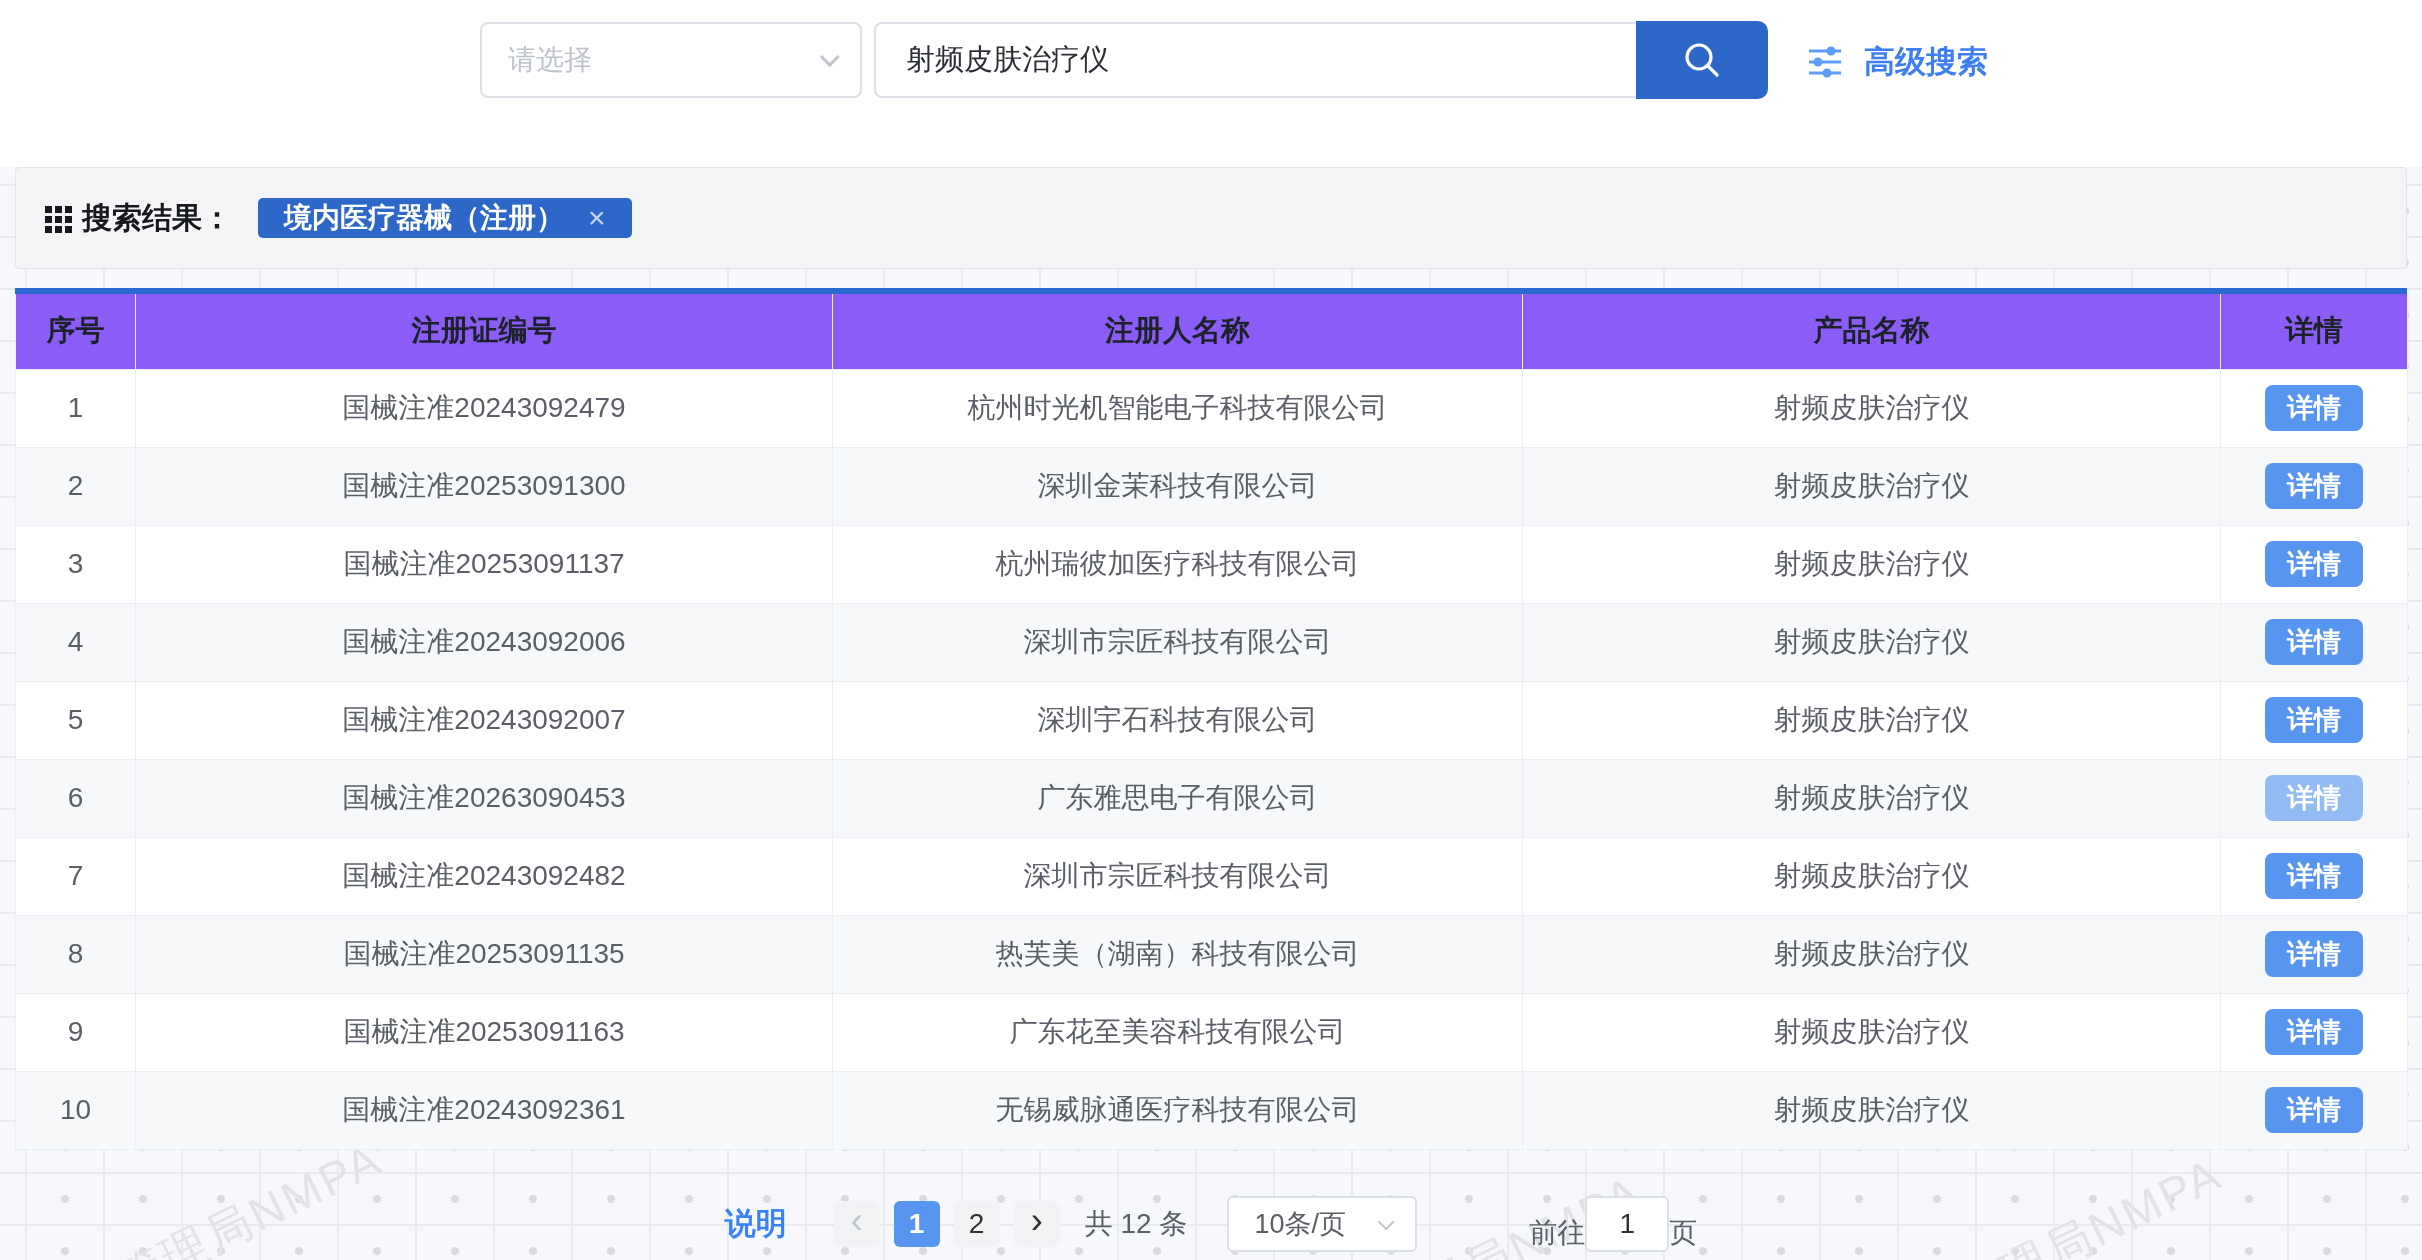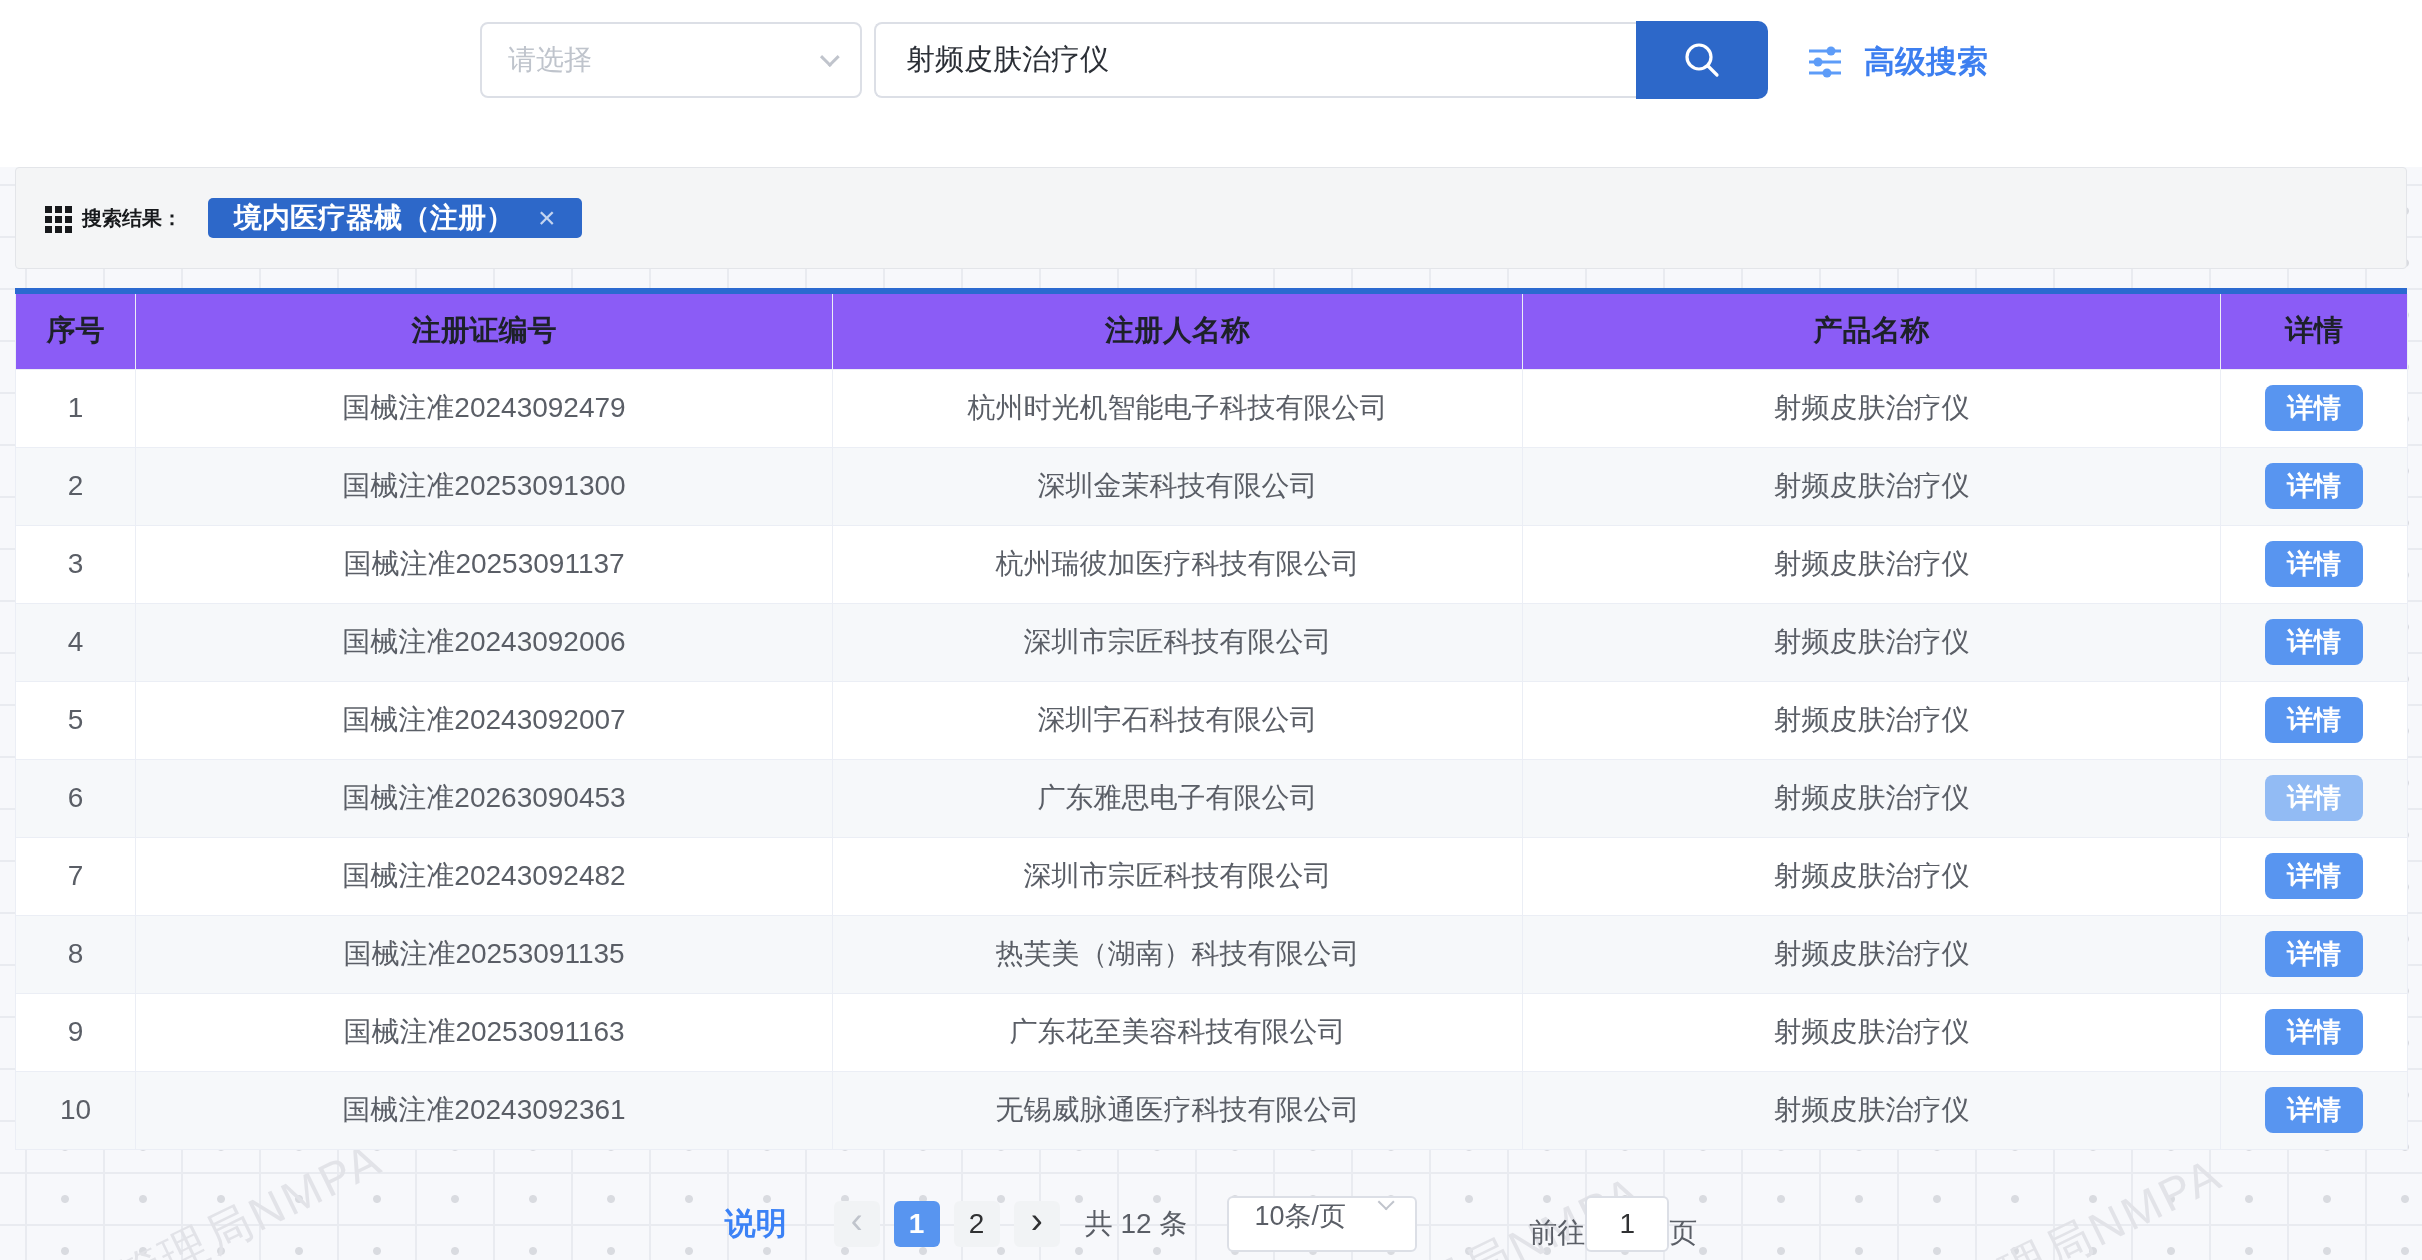--- a/index.html
+++ b/index.html
@@ -56,21 +56,21 @@
     display:flex; align-items:center; gap:20px; cursor:pointer;
   }
   .advanced .adv-label { color:#3d7ff0; font-size:31px; font-weight:bold; }
 
   
   .results-bar {
     position:absolute; left:15px; top:167px; width:2392px; height:102px;
     background:#f4f5f6; border:1px solid #e3e5e9; border-radius:4px;
     display:flex; align-items:center; padding:0 28px;
   }
-  .rb-label { font-size:20px; font-weight:bold; color:#17191c; margin-left:8px; }
+  .rb-label { font-size:30px; font-weight:bold; color:#17191c; margin-left:8px; }
   .tag {
     margin-left:26px; height:40px; background:#2d68c9; border-radius:5px;
     display:flex; align-items:center; padding:0 26px; gap:24px; cursor:pointer;
   }
   .tag .tag-text { color:#ffffff; font-size:28px; font-weight:bold; }
   .tag .tag-close { color:rgba(255,255,255,0.72); font-size:30px; line-height:1; cursor:pointer; }
 
   
   .table-wrap {
     position:absolute; left:15px; top:288px; width:2392px;
@@ -103,21 +103,21 @@
     width:46px; height:46px; border-radius:6px; background:#f1f3f5;
     display:flex; align-items:center; justify-content:center;
     font-size:28px; color:#303133; margin:0 7px; cursor:pointer; border:none; font-family:inherit;
   }
   .pg-btn.arrow { font-size:36px; padding-bottom:6px; }
   .pg-btn.disabled { color:#c0c4cc; cursor:default; }
   .pg-btn.active { background:#5895f0; color:#ffffff; font-weight:bold; }
   .total { font-size:28px; color:#5a5e66; margin:0 8px 0 18px; }
   .size-select {
     width:190px; height:56px; border:2px solid #dcdfe6; border-radius:6px; background:#fff;
-    display:flex; align-items:flex-start; justify-content:center; gap:32px; cursor:pointer;margin-left:32px;
+    display:flex; align-items:center; justify-content:center; gap:32px; cursor:pointer;margin-left:32px;
   }
   .size-select .sz-label { font-size:27px; color:#5a5e66; }
   .size-select .chev { transform:rotate(45deg) translateY(-3px); border-width:2.5px; width:12px; height:12px; }
   .goto { display:flex; align-items:flex-end; margin-left:112px; }
   .goto .gt-text { font-size:28px; color:#5a5e66; }
   .goto-input {
     width:84px; height:56px; border:2px solid #dcdfe6; border-radius:6px;
     text-align:center; font-size:28px; color:#303133; outline:none; font-family:inherit; background:#fff;
   }
 </style>

